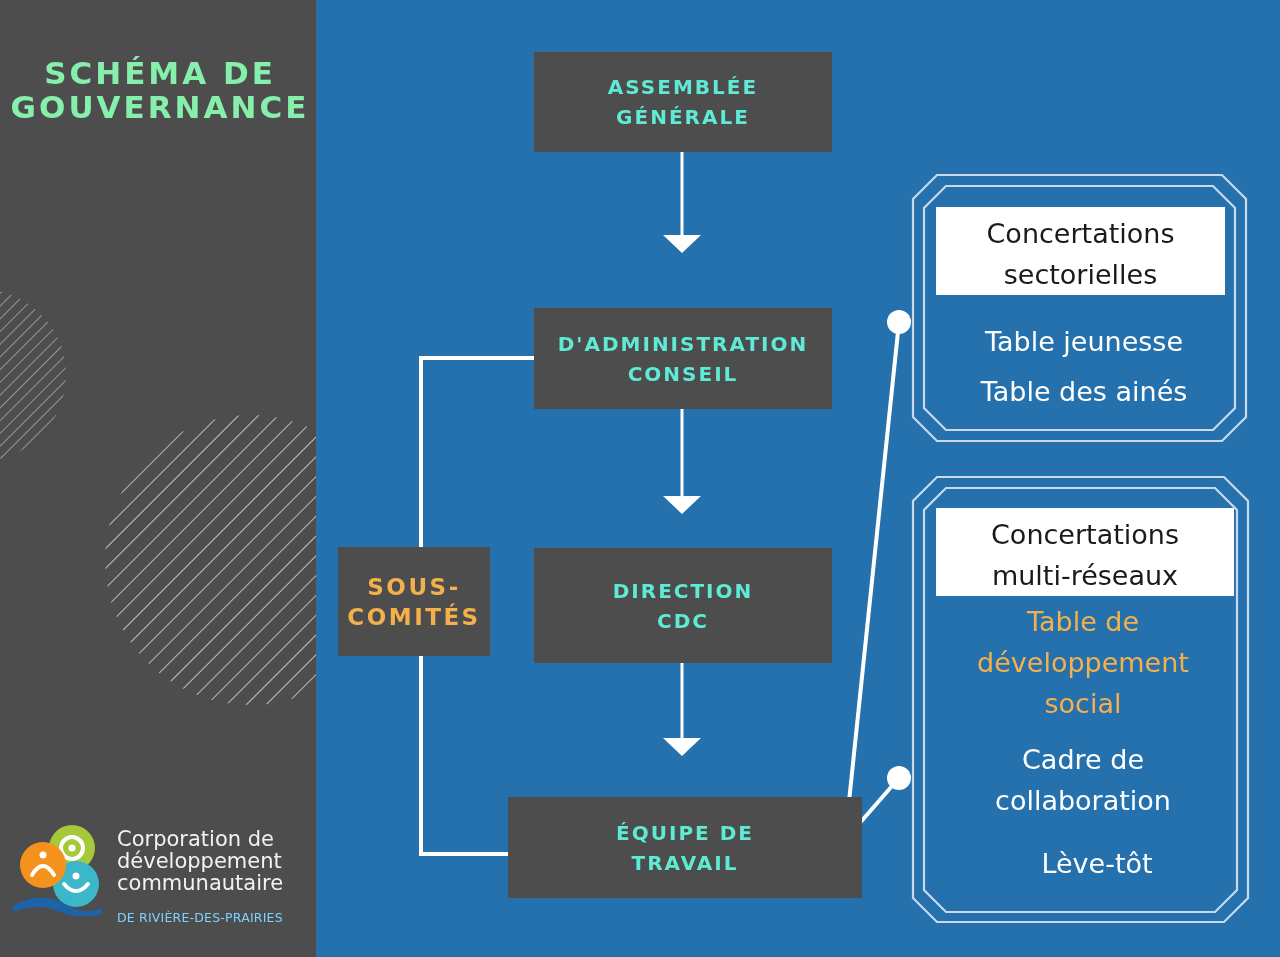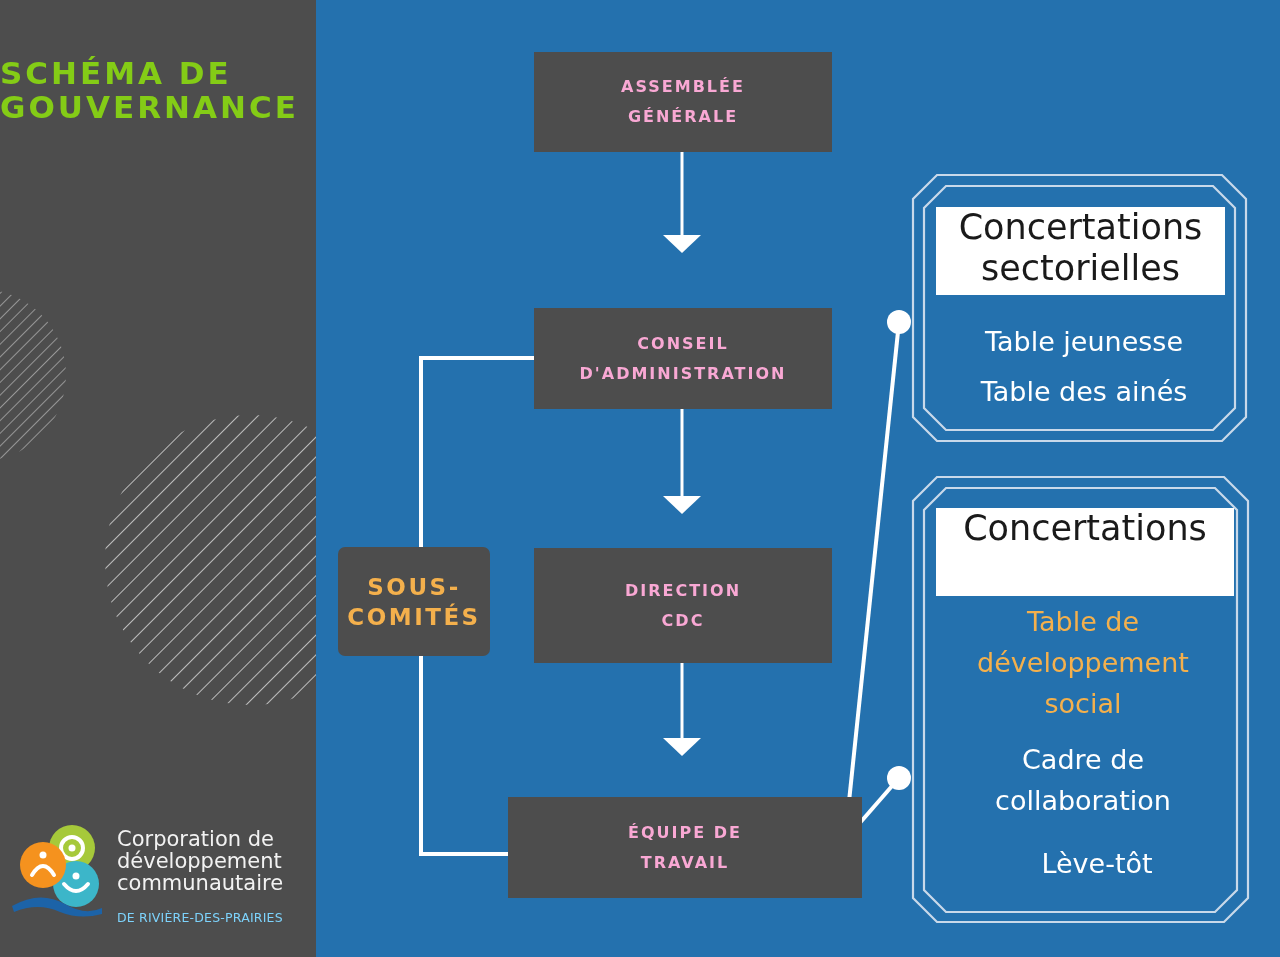--- a/index.html
+++ b/index.html
@@ -1,26 +1,26 @@
 <!DOCTYPE html>
 <html><head>
 <meta charset="utf-8">
 <style>
   html, body { margin:0; padding:0; }
   body { width:1280px; height:957px; position:relative; overflow:hidden; background:#2471ae; font-family:"DejaVu Sans", sans-serif; }
   .left-panel { position:absolute; left:0; top:0; width:316px; height:957px; background:#4d4d4d; overflow:hidden; }
-  .title { position:absolute; left:0; top:56px; width:320px; text-align:left; color:#84cc16; font-weight:bold; font-size:31px; line-height:34px; letter-spacing:3px; }
+  .title { position:absolute; left:0; top:56px; width:320px; text-align:center; color:#86efac; font-weight:bold; font-size:31px; line-height:34px; letter-spacing:3px; }
   .deco { position:absolute; left:0; top:0; }
   .logo-text { position:absolute; left:117px; top:828px; color:#f2f2f2; font-size:21px; line-height:22px; font-family:"DejaVu Sans", sans-serif; }
   .logo-sub { position:absolute; left:117px; top:910px; color:#7dd3fc; font-size:12.5px; letter-spacing:0.2px; }
   .logo-svg { position:absolute; left:10px; top:820px; }
-  .box { position:absolute; background:#4d4d4d; color:#f9a8d4; display:flex; align-items:center; justify-content:center; text-align:center; font-weight:bold; font-size:16px; line-height:30px; letter-spacing:2px; }
-  .box.orange { color:#f4b04c; font-size:23px; letter-spacing:2.5px;border-radius:7px; }
+  .box { position:absolute; background:#4d4d4d; color:#5eead4; display:flex; align-items:center; justify-content:center; text-align:center; font-weight:bold; font-size:20px; line-height:30px; letter-spacing:2px; }
+  .box.orange { color:#f4b04c; font-size:23px; letter-spacing:2.5px; }
   svg.conn { position:absolute; left:0; top:0; }
-  .hdr { position:absolute; background:#fff; color:#1a1a1a; font-size:35px; line-height:41px; text-align:center; display:flex; align-items:flex-start; justify-content:center; font-family:"DejaVu Sans", sans-serif; }
+  .hdr { position:absolute; background:#fff; color:#1a1a1a; font-size:27px; line-height:41px; text-align:center; display:flex; align-items:flex-end; justify-content:center; font-family:"DejaVu Sans", sans-serif; }
   .item { position:absolute; text-align:center; color:#fff; font-size:27px; line-height:41px; }
   .item.orange { color:#f4b04c; }
 </style>
 </head>
 <body>
 
 <div class="left-panel">
   <svg class="deco" width="316" height="957">
     <defs>
       <pattern id="hatch" patternUnits="userSpaceOnUse" width="14" height="14" patternTransform="rotate(45)">
@@ -92,22 +92,22 @@
 </svg>
 
 <div class="box" style="left:534px; top:52px; width:298px; height:100px;">
   <div>
     <div>ASSEMBLÉE</div>
     <div>GÉNÉRALE</div>
   </div>
 </div>
 <div class="box" style="left:534px; top:308px; width:298px; height:101px;">
   <div>
+    <div>D'ADMINISTRATION</div>
     <div>CONSEIL</div>
-    <div>D'ADMINISTRATION</div>
   </div>
 </div>
 <div class="box" style="left:534px; top:548px; width:298px; height:115px;">
   <div>
     <div>DIRECTION</div>
     <div>CDC</div>
   </div>
 </div>
 <div class="box" style="left:508px; top:797px; width:354px; height:101px;text-align:center;">
   <div>
@@ -127,20 +127,21 @@
     <div>Concertations</div>
     <div>sectorielles</div>
   </div>
 </div>
 <div class="item" style="left:936px; top:321px; width:296px;">Table jeunesse</div>
 <div class="item" style="left:936px; top:371px; width:296px;">Table des ainés</div>
 
 <div class="hdr" style="left:936px; top:508px; width:298px; height:88px;">
   <div>
     <div>Concertations</div>
+    <div>multi-réseaux</div>
   </div>
 </div>
 <div class="item orange" style="left:932px; top:601px; width:302px;">
   <div>Table de</div>
   <div>développement</div>
   <div>social</div>
 </div>
 <div class="item" style="left:932px; top:739px; width:302px;">
   <div>Cadre de</div>
   <div>collaboration</div>

